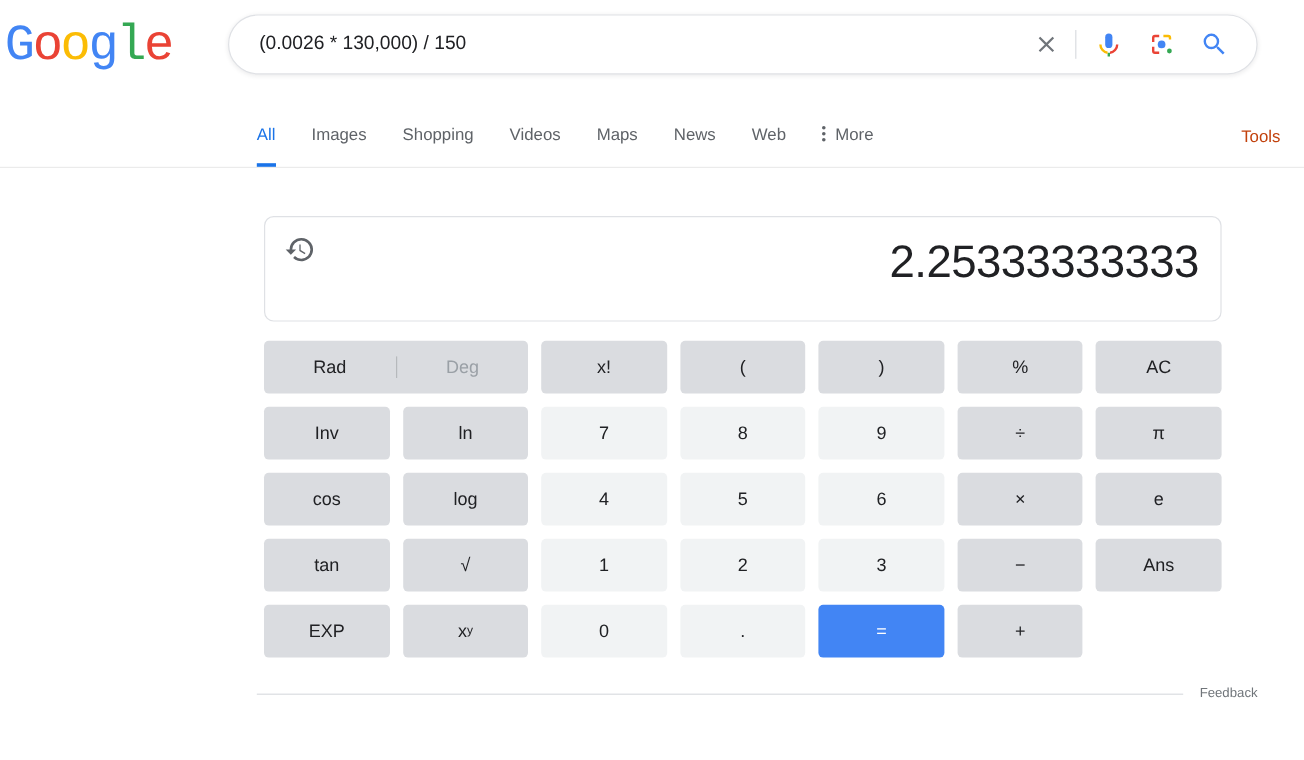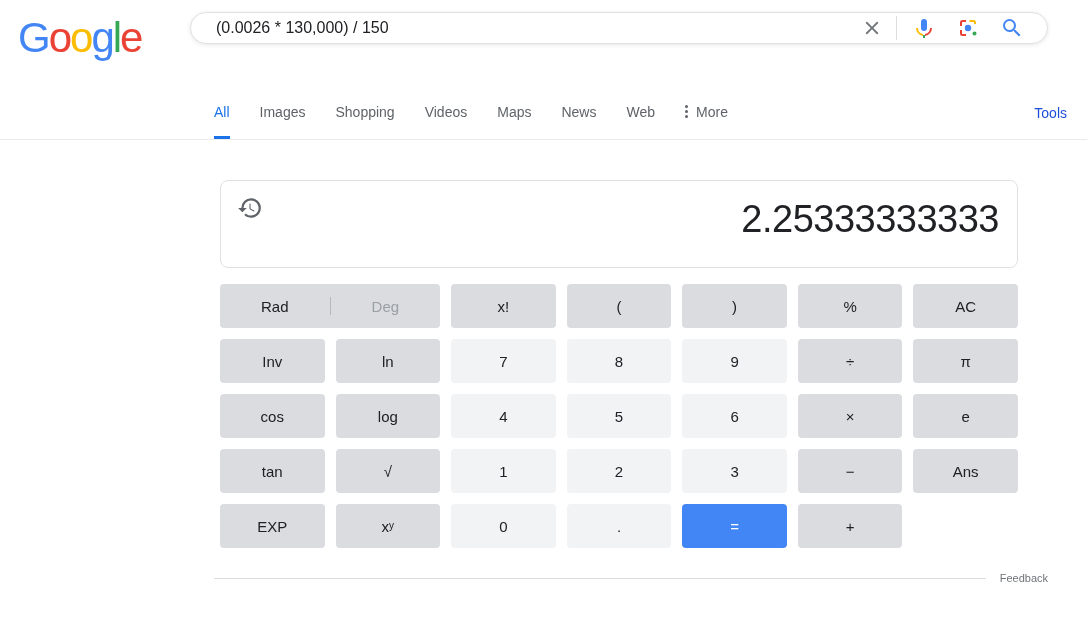--- a/index.html
+++ b/index.html
@@ -11,34 +11,34 @@
     overflow: hidden;
   }
 
   
   .header {
     position: relative;
     height: 92px;
   }
   .logo {
     position: absolute;
-    left: 18px; top: 17px;
+    left: 4px; top: 17px;
     font-size: 42px;
     letter-spacing: -2px;
-    font-family: Liberation Sans, sans-serif;
+    font-family: Liberation Mono, monospace;
     font-weight: 400;
     line-height: 1;
     user-select: none;
   }
   .logo span { display: inline-block; }
 
   .searchbar {
     position: absolute;
     left: 190px; top: 12px;
-    width: 858px; height: 32px;
+    width: 858px; height: 50px;
     border: 1px solid #dfe1e5;
     border-radius: 25px;
     background: #fff;
     box-shadow: 0 1px 4px rgba(32,33,36,0.10);
     display: flex;
     align-items: center;
   }
   .search-input {
     flex: 1;
     border: none;
@@ -107,21 +107,21 @@
   }
   .kebab i {
     display: block;
     width: 3px; height: 3px;
     border-radius: 50%;
     background: #5f6368;
   }
   .tools {
     margin-left: auto;
     font-size: 14px;
-    color: #1d4ed8;
+    color: #c2410c;
     padding-top: 13px;
     cursor: pointer;
   }
 
   
   .calc-wrap {
     position: absolute;
     left: 220px; top: 180px;
     width: 798px;
   }

